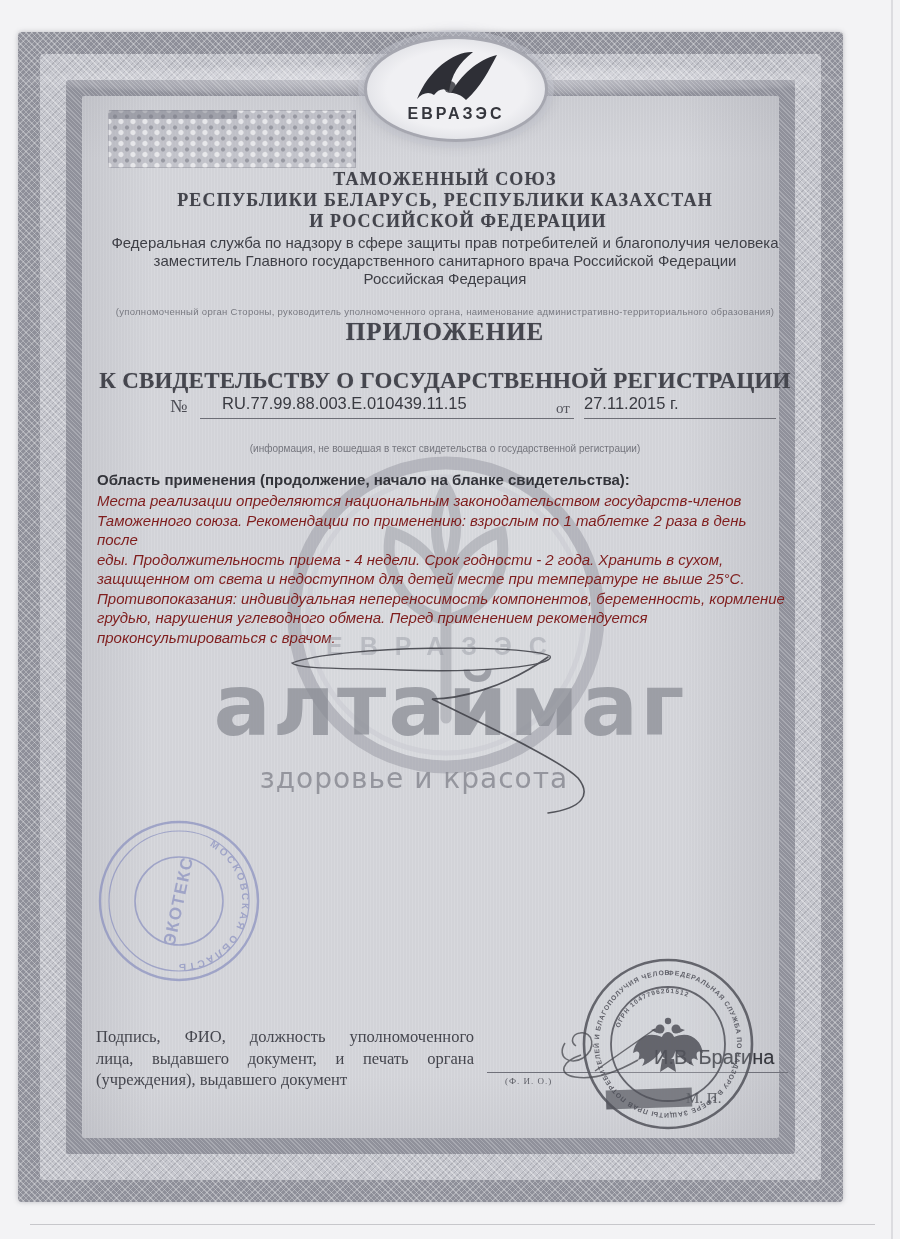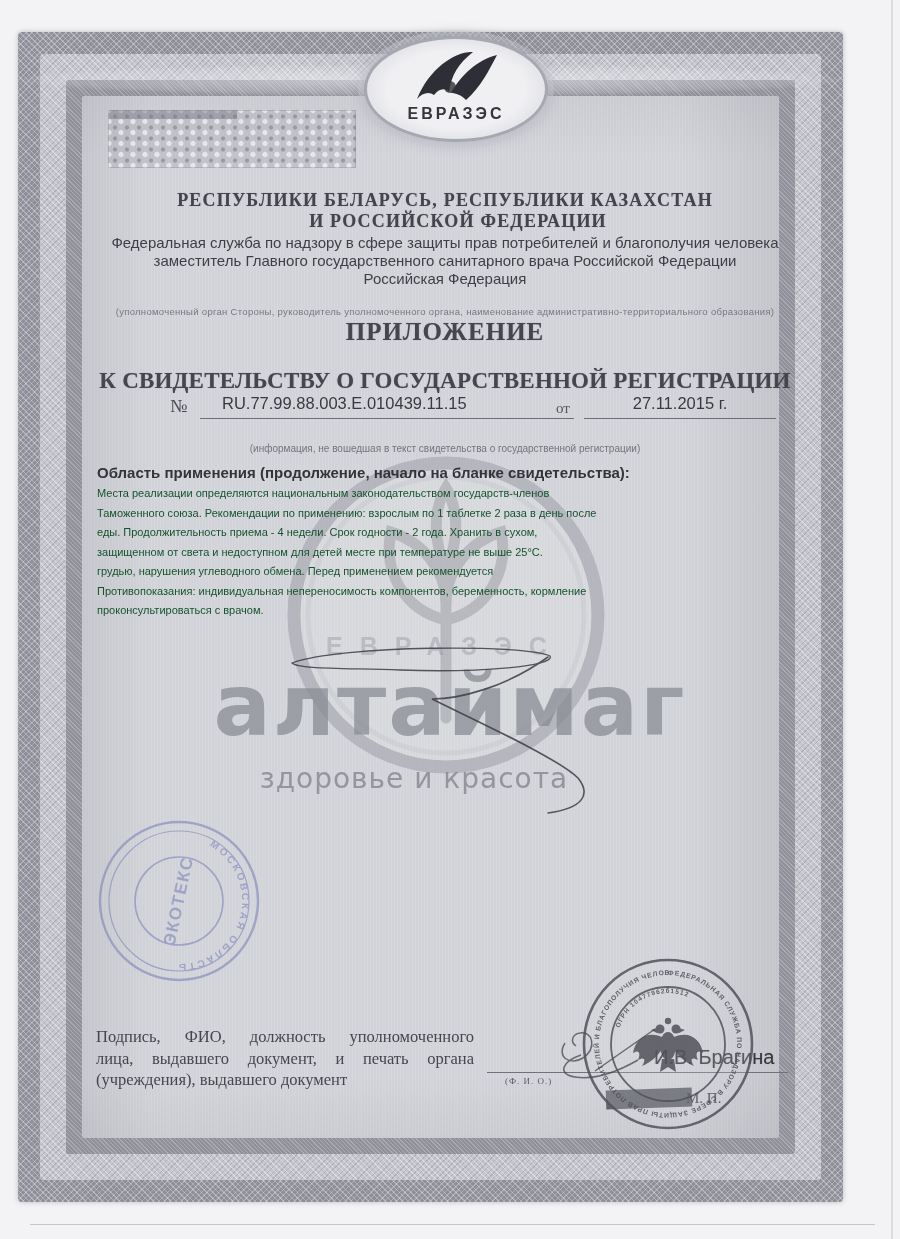--- a/index.html
+++ b/index.html
@@ -63,26 +63,26 @@
   .caption{font-size:9.5px;color:#787981;letter-spacing:.3px;}
   .caption2{font-size:10px;color:#74757d;}
   .doc-title{font-family:"Liberation Serif",serif;font-weight:bold;color:#45464e;
     text-shadow:0 0 1px rgba(69,70,78,.4);}
   .t1{font-size:25px;letter-spacing:1px;}
   .t2{font-size:23px;letter-spacing:.2px;}
 
   .num-label{left:170px;top:396px;font-family:"Liberation Serif",serif;font-size:18px;color:#4a4b53;}
   .num-field{top:394px;border-bottom:1.2px solid #6d6e76;height:24px;font-size:16.5px;color:#393a41;}
   .nf1{left:200px;width:352px;padding-left:22px;}
-  .nf2{left:584px;width:192px;text-align:center;}
+  .nf2{left:584px;width:192px;}
   .num-from{left:556px;top:400px;font-family:"Liberation Serif",serif;font-size:15px;color:#53545c;}
 
   .body-block{left:97px;top:464px;width:690px;}
-  .body-head{font-size:15px;font-weight:bold;color:#33343a;margin-bottom:3px;}
-  .body-line{font-size:11px;line-height:19.5px;color:#14532d;}
+  .body-head{font-size:15px;font-weight:bold;color:#33343a;margin-bottom:3px;margin-top:7px;}
+  .body-line{font-size:15px;line-height:19.5px;color:#7f1d1d;font-style:italic;}
 
   
   .wm-eurasec{left:0;top:632px;width:890px;text-align:center;font-weight:bold;font-size:25px;
     letter-spacing:17px;color:rgba(138,140,150,.38);}
   .wm-brand{left:0;top:656px;width:900px;text-align:center;
     font-family:"DejaVu Sans",sans-serif;font-weight:bold;font-size:85px;letter-spacing:2px;
     color:rgba(138,140,148,.75);}
   .wm-tagline{left:0;top:762px;width:828px;text-align:center;
     font-family:"DejaVu Sans",sans-serif;font-size:28px;letter-spacing:1px;color:rgba(132,134,142,.8);}
 
@@ -133,20 +133,21 @@
       <path d="M38 46 C48 28 64 13 84 8 C76 23 68 40 53 53 C48 48 43 46 38 46 Z" fill="#2e2f36"></path>
       <circle cx="37" cy="40" r="6" fill="#2e2f36" opacity=".8"></circle>
     </svg>
     <div class="brandword">ЕВРАЗЭС</div>
   </div>
 
   <div class="abs sec-pattern"></div>
   <div class="abs sec-strip"></div>
 
   <div class="layer" style="z-index:2;">
+    <div class="abs ctr hdr-serif" style="top:169px;">ТАМОЖЕННЫЙ СОЮЗ</div>
     <div class="abs ctr hdr-serif" style="top:190px;">РЕСПУБЛИКИ БЕЛАРУСЬ, РЕСПУБЛИКИ КАЗАХСТАН</div>
     <div class="abs ctr hdr-serif" style="top:211px;padding-left:13px;">И РОССИЙСКОЙ ФЕДЕРАЦИИ</div>
     <div class="abs ctr hdr-sans" style="top:234px;">Федеральная служба по надзору в сфере защиты прав потребителей и благополучия человека</div>
     <div class="abs ctr hdr-sans" style="top:252px;">заместитель Главного государственного санитарного врача Российской Федерации</div>
     <div class="abs ctr hdr-sans" style="top:270px;">Российская Федерация</div>
     <div class="abs ctr caption" style="top:306px;">(уполномоченный орган Стороны, руководитель уполномоченного органа, наименование административно-территориального образования)</div>
 
     <div class="abs ctr doc-title t1" style="top:318px;">ПРИЛОЖЕНИЕ</div>
     <div class="abs ctr doc-title t2" style="top:368px;">К СВИДЕТЕЛЬСТВУ О ГОСУДАРСТВЕННОЙ РЕГИСТРАЦИИ</div>
 
@@ -155,22 +156,22 @@
     <div class="abs num-from">от</div>
     <div class="abs num-field nf2">27.11.2015 г.</div>
     <div class="abs ctr caption2" style="top:443px;">(информация, не вошедшая в текст свидетельства о государственной регистрации)</div>
 
     <div class="abs body-block">
       <div class="body-head">Область применения (продолжение, начало на бланке свидетельства):</div>
       <div class="body-line">Места реализации определяются национальным законодательством государств-членов</div>
       <div class="body-line">Таможенного союза. Рекомендации по применению: взрослым по 1 таблетке 2 раза в день после</div>
       <div class="body-line">еды. Продолжительность приема - 4 недели. Срок годности - 2 года. Хранить в сухом,</div>
       <div class="body-line">защищенном от света и недоступном для детей месте при температуре не выше 25°С.</div>
+      <div class="body-line">Противопоказания: индивидуальная непереносимость компонентов, беременность, кормление</div>
       <div class="body-line">грудью, нарушения углеводного обмена. Перед применением рекомендуется</div>
-      <div class="body-line">Противопоказания: индивидуальная непереносимость компонентов, беременность, кормление</div>
       <div class="body-line">проконсультироваться с врачом.</div>
     </div>
 
     <div class="abs wm-eurasec">ЕВРАЗЭС</div>
     <div class="abs wm-brand">алтаймаг</div>
     <div class="abs wm-tagline">здоровье и красота</div>
 
     <div class="abs footer-block">
       <div class="jl">Подпись, ФИО, должность уполномоченного</div>
       <div class="jl">лица, выдавшего документ, и печать органа</div>

